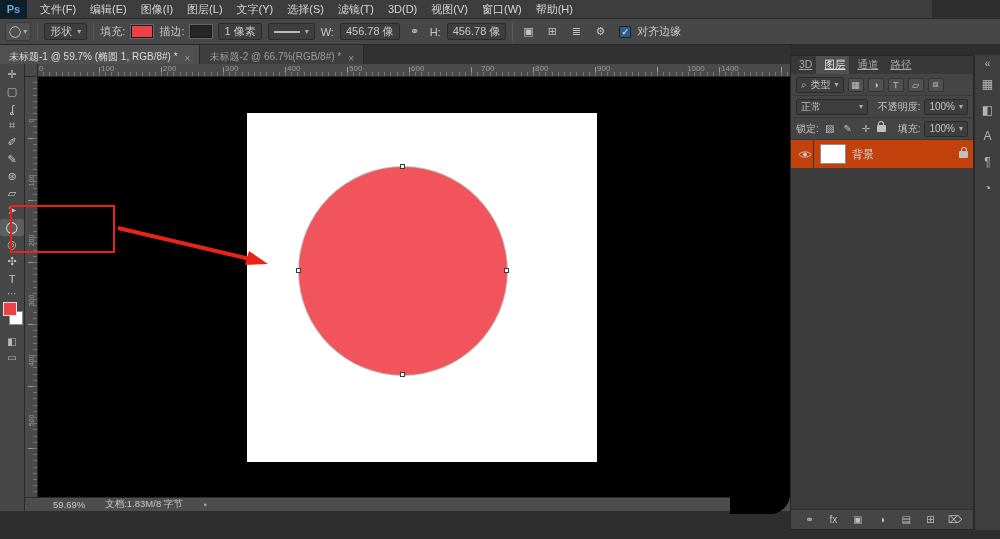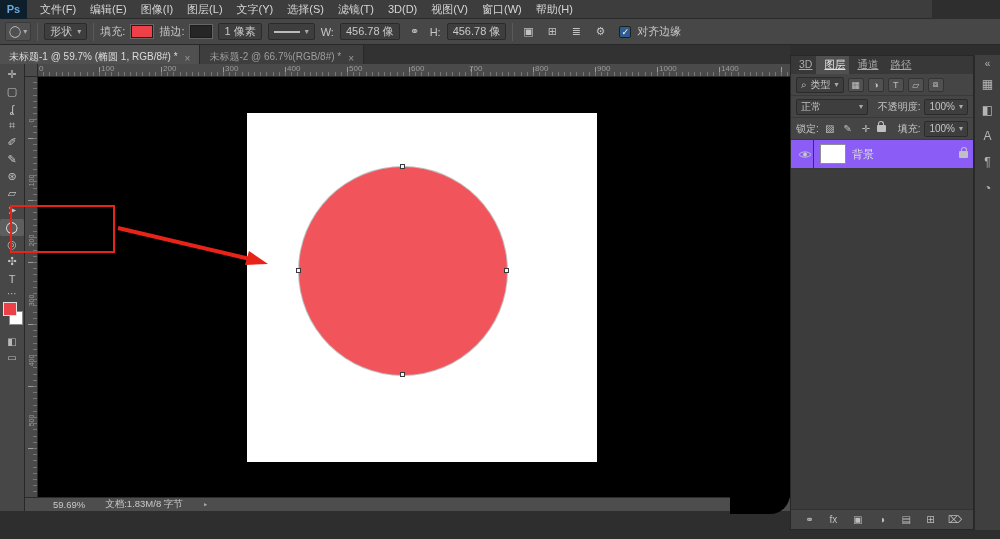--- a/index.html
+++ b/index.html
@@ -75,21 +75,21 @@
   .ptabs{height:18px;background:#383838;display:flex;align-items:stretch;flex:0 0 auto;}
   .ptab{padding:2px 4px 0 8px;font-size:10.5px;color:#aaaaaa;text-decoration:underline;}
   .ptab.active{background:#505050;color:#e2e2e2;}
   .prow{display:flex;align-items:center;gap:4px;padding:0 5px;border-bottom:1px solid #393939;font-size:10px;color:#c4c4c4;flex:0 0 auto;}
   .prow.filter{height:22px;}
   .prow.blend{height:22px;justify-content:flex-end;}
   .prow.lock{height:22px;}
   .mini-btn{width:16px;height:14px;background:#505050;border:1px solid #333;border-radius:2px;display:flex;align-items:center;justify-content:center;font-size:9px;color:#c0c0c0;}
   .mini-icon{width:14px;text-align:center;font-size:10px;color:#bdbdbd;}
   .pdrop{background:#3e3e3e;border:1px solid #2b2b2b;border-radius:2px;height:16px;display:flex;align-items:center;gap:4px;padding:0 4px;white-space:nowrap;}
-  .layer-row{height:29px;display:flex;align-items:center;gap:6px;padding:0 5px;border-bottom:1px solid #3a3a3a;font-size:11px;color:#dddddd;background:#8b5cf6;flex:0 0 auto;}
+  .layer-row{height:29px;display:flex;align-items:center;gap:6px;padding:0 5px;border-bottom:1px solid #3a3a3a;font-size:11px;color:#dddddd;background:#c2410c;flex:0 0 auto;}
   .layer-row.selected{background:#585858;}
   .eyebox{width:18px;display:flex;justify-content:center;border-right:1px solid #383838;align-self:stretch;align-items:center;flex:0 0 auto;}
   .thumb{width:26px;height:20px;background:#ffffff;border:1px solid #8f8f8f;position:relative;flex:0 0 auto;}
   .thumb .dot{position:absolute;inset:3px;border-radius:50%;background:#f2545b;}
   .thumb .badge{position:absolute;right:-4px;bottom:-4px;width:10px;height:10px;background:#6a6a6a;border:1px solid #2e2e2e;}
   .layers-empty{flex:1 1 auto;background:#3c3c3c;}
   .panel-footer{height:20px;background:#454545;border-top:1px solid #323232;display:flex;align-items:center;justify-content:space-around;padding:0 6px;font-size:10px;color:#bdbdbd;flex:0 0 auto;}
   .footer-icon{min-width:14px;text-align:center;font-style:normal;}
 
   .lockicon{position:relative;width:9px;height:7px;background:#c0c0c0;border-radius:1px;display:inline-block;}
@@ -197,24 +197,24 @@
 
   <div class="ruler-corner"></div>
   <div class="ruler-h">
     <span class="rlabel" style="left:14px">0</span>
     <span class="rlabel" style="left:76px">100</span>
     <span class="rlabel" style="left:138px">200</span>
     <span class="rlabel" style="left:200px">300</span>
     <span class="rlabel" style="left:262px">400</span>
     <span class="rlabel" style="left:324px">500</span>
     <span class="rlabel" style="left:386px">600</span>
-    <span class="rlabel" style="left:444px">700</span>
+    <span class="rlabel" style="left:456px">700</span>
     <span class="rlabel" style="left:510px">800</span>
     <span class="rlabel" style="left:572px">900</span>
-    <span class="rlabel" style="left:634px">1000</span>
+    <span class="rlabel" style="left:662px">1000</span>
     <span class="rlabel" style="left:696px">1400</span>
   </div>
   <div class="ruler-v">
     <span class="rlabel" style="top:40px">0</span>
     <span class="rlabel" style="top:100px">100</span>
     <span class="rlabel" style="top:160px">200</span>
     <span class="rlabel" style="top:220px">300</span>
     <span class="rlabel" style="top:280px">400</span>
     <span class="rlabel" style="top:340px">500</span>
   </div>

